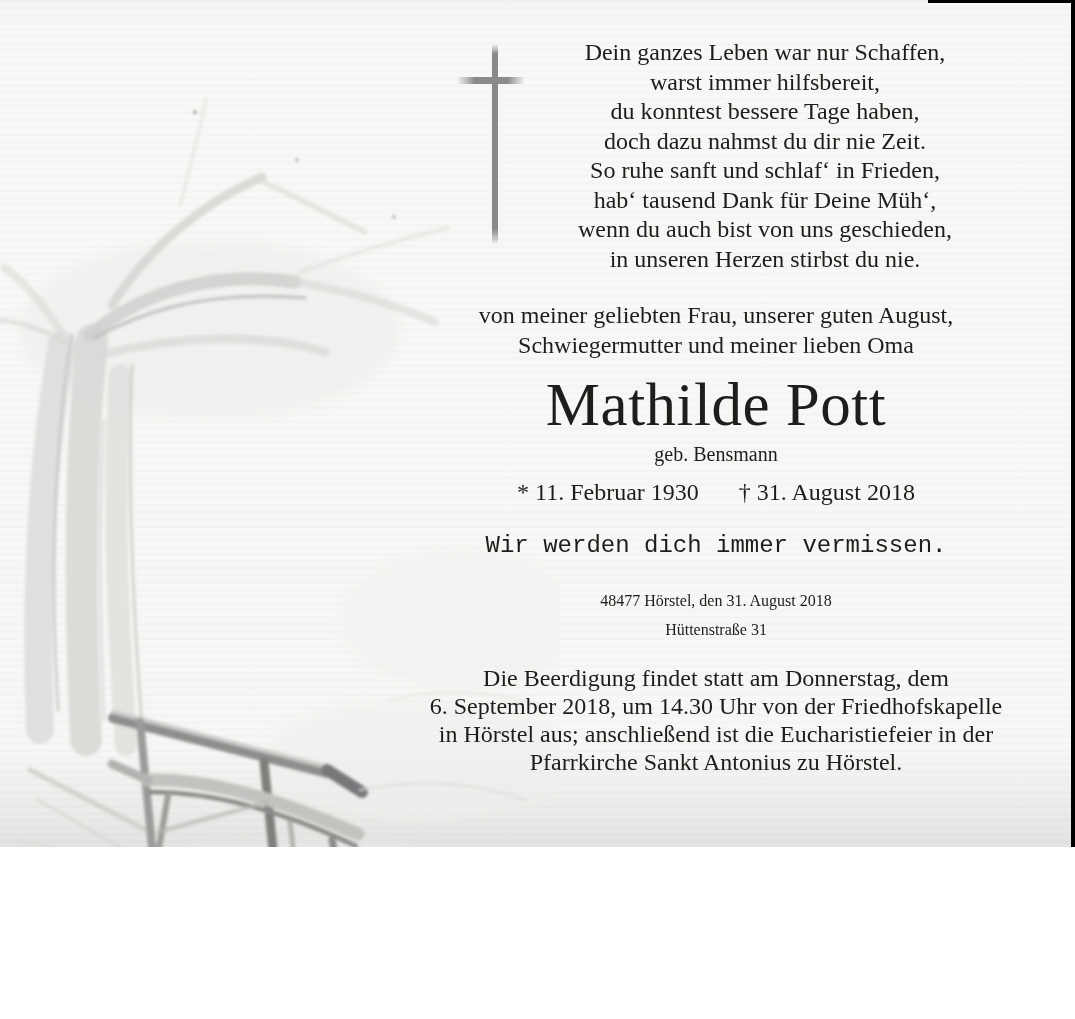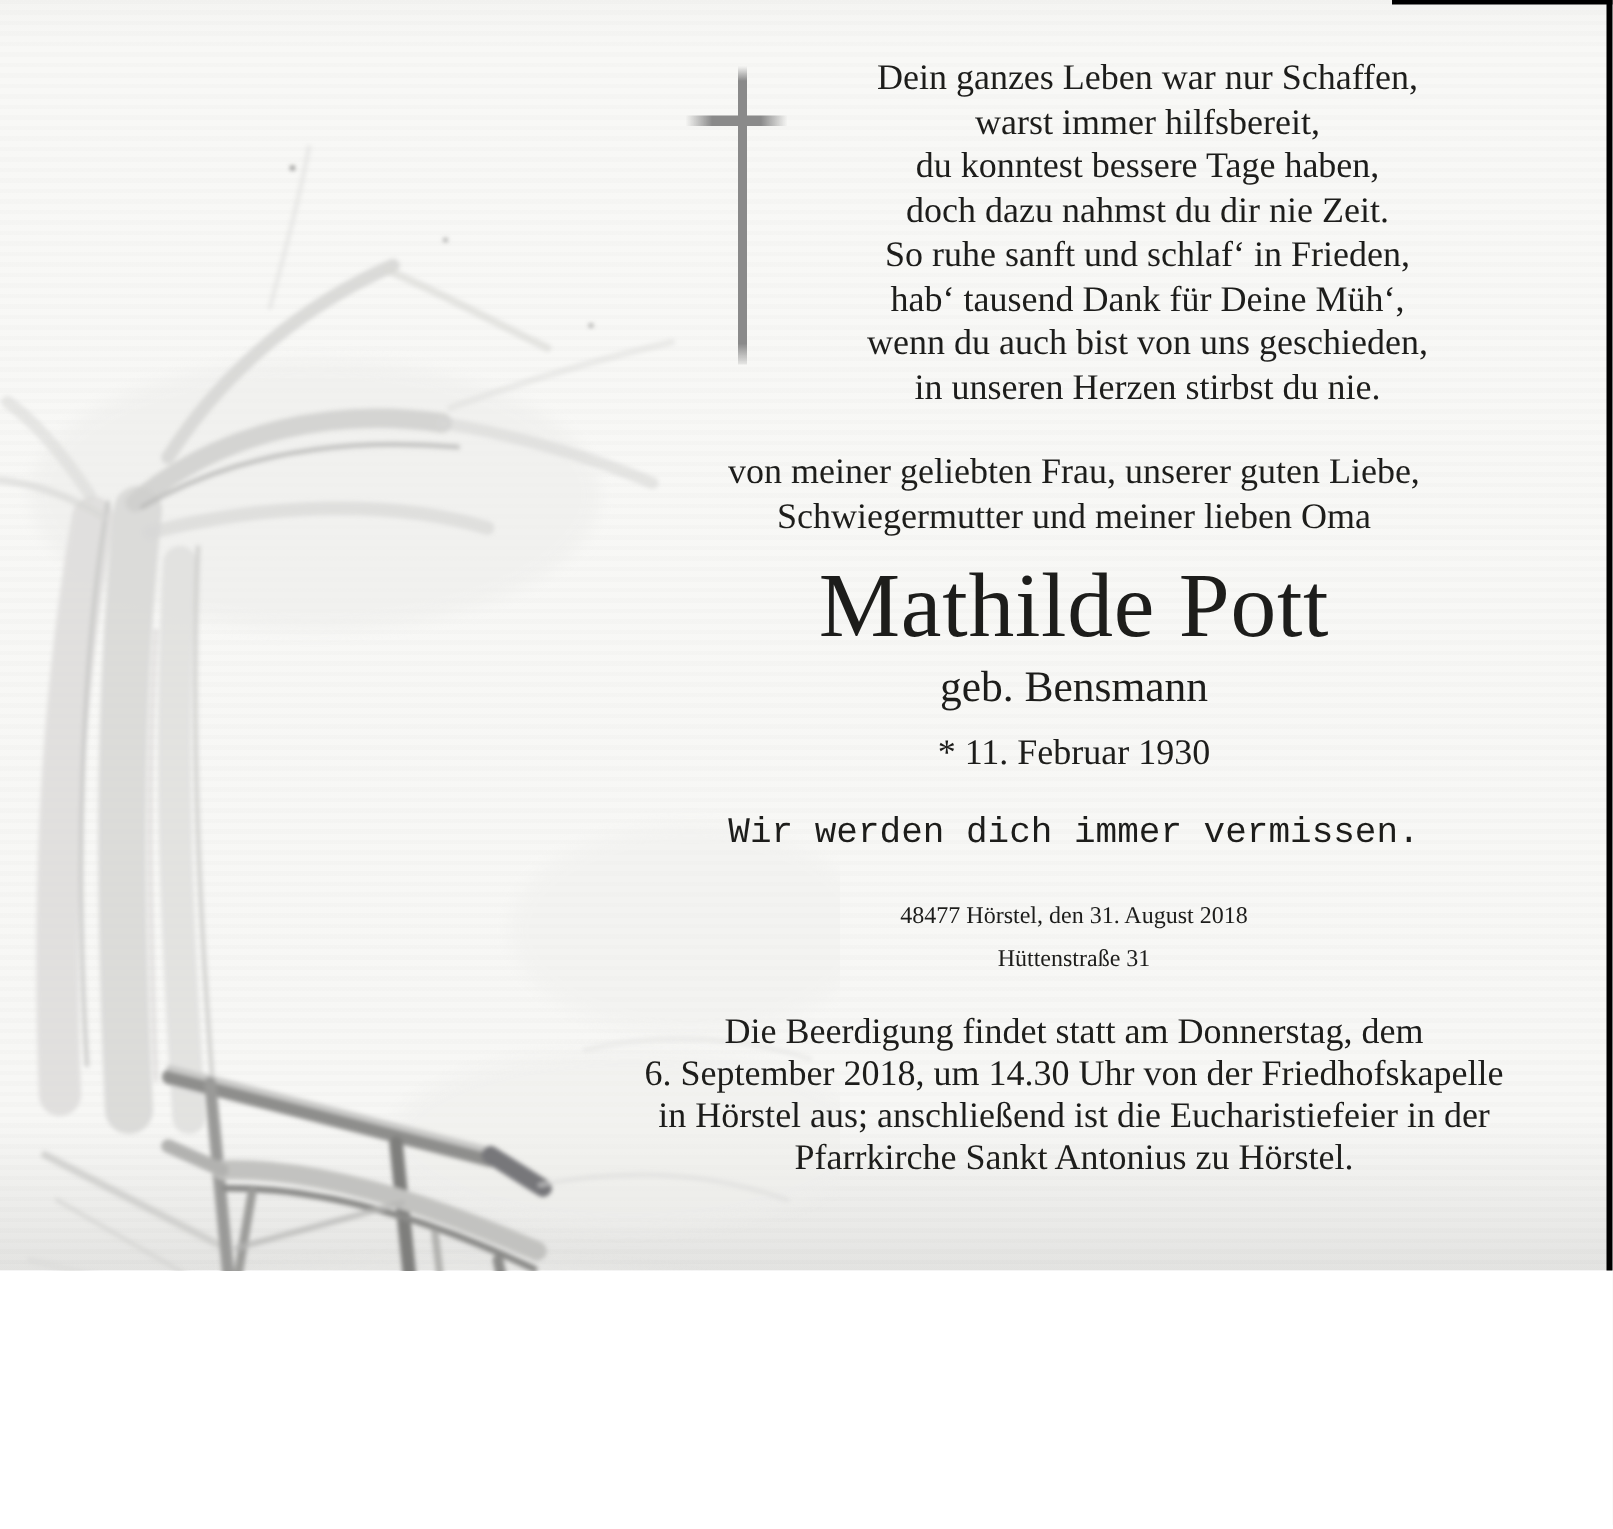--- a/index.html
+++ b/index.html
@@ -24,21 +24,21 @@
   }
   .cross-h{
     position:absolute;left:457px;top:77px;width:68px;height:7px;
     background:linear-gradient(90deg, rgba(138,138,138,0) 0%, #8a8a8a 26%, #8a8a8a 74%, rgba(138,138,138,0) 100%);
   }
   
   .content{position:absolute;left:356px;top:0;width:720px;text-align:center;}
   .poem{padding-top:38px;font-size:24px;line-height:29.5px;transform:translateX(49px);}
   .intro{margin-top:27px;font-size:24px;line-height:29.5px;}
   .name{margin:14px 0 0 0;font-size:61px;font-weight:400;line-height:1.0;letter-spacing:0.5px;}
-  .maiden{margin-top:8px;font-size:29px;line-height:1.1;}
+  .maiden{margin-top:8px;font-size:20px;line-height:1.1;}
   .dates{margin-top:14px;font-size:24px;display:flex;justify-content:center;gap:40px;line-height:1.1;}
   .missing{margin-top:28px;font-size:24px;line-height:1.1;font-family:Liberation Mono, monospace;}
   .mourners{margin-top:19px;font-size:25px;line-height:33.5px;}
   .mourners .bold{font-weight:700;}
   .place{margin-top:26px;font-size:16px;line-height:29px;}
   .funeral{margin-top:20px;font-size:24px;line-height:28px;}
   
   .edge-top{position:absolute;top:0;left:928px;width:147px;height:3px;background:#000;}
   .edge-right{position:absolute;top:0;right:0;width:4px;height:945px;background:#000;}
   .bottom-rule{position:absolute;top:941px;left:0;width:1075px;height:4px;background:#000;}
@@ -128,29 +128,30 @@
       <div>warst immer hilfsbereit,</div>
       <div>du konntest bessere Tage haben,</div>
       <div>doch dazu nahmst du dir nie Zeit.</div>
       <div>So ruhe sanft und schlaf‘ in Frieden,</div>
       <div>hab‘ tausend Dank für Deine Müh‘,</div>
       <div>wenn du auch bist von uns geschieden,</div>
       <div>in unseren Herzen stirbst du nie.</div>
     </div>
 
     <div class="intro">
-      <div>von meiner geliebten Frau, unserer guten Liebe,</div>
+      <div>von meiner geliebten Frau, unserer guten August,</div>
       <div>Schwiegermutter und meiner lieben Oma</div>
     </div>
 
     <h1 class="name">Mathilde Pott</h1>
     <div class="maiden">geb. Bensmann</div>
 
     <div class="dates">
       <span>* 11. Februar 1930</span>
+      <span>† 31. August 2018</span>
     </div>
 
     <div class="missing">Wir werden dich immer vermissen.</div>
 
 
     <div class="place">
       <div>48477 Hörstel, den 31. August 2018</div>
       <div>Hüttenstraße 31</div>
     </div>
 

